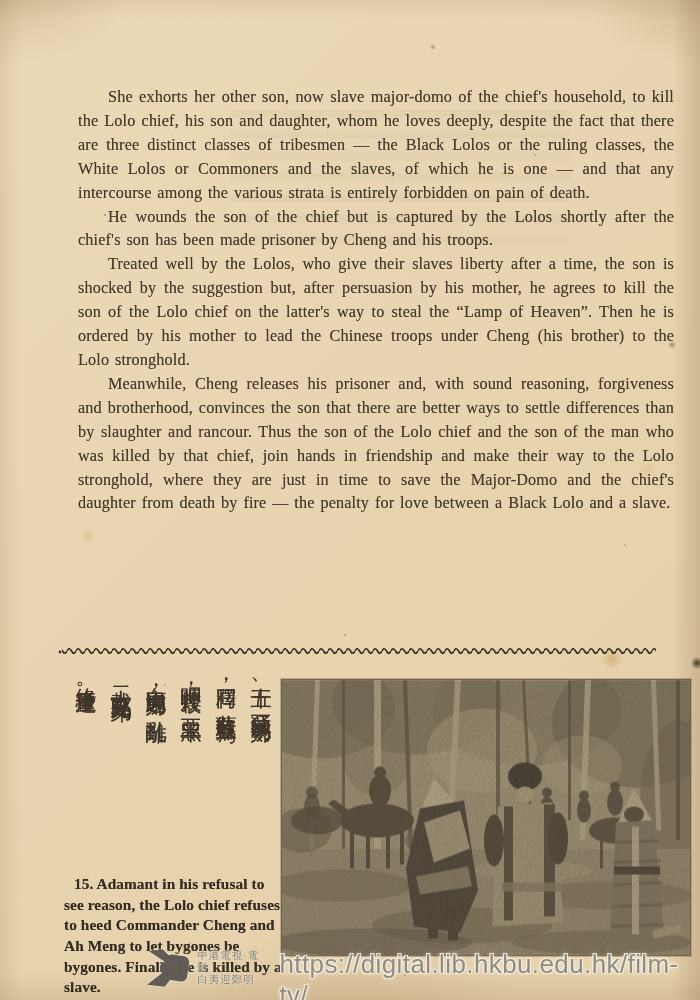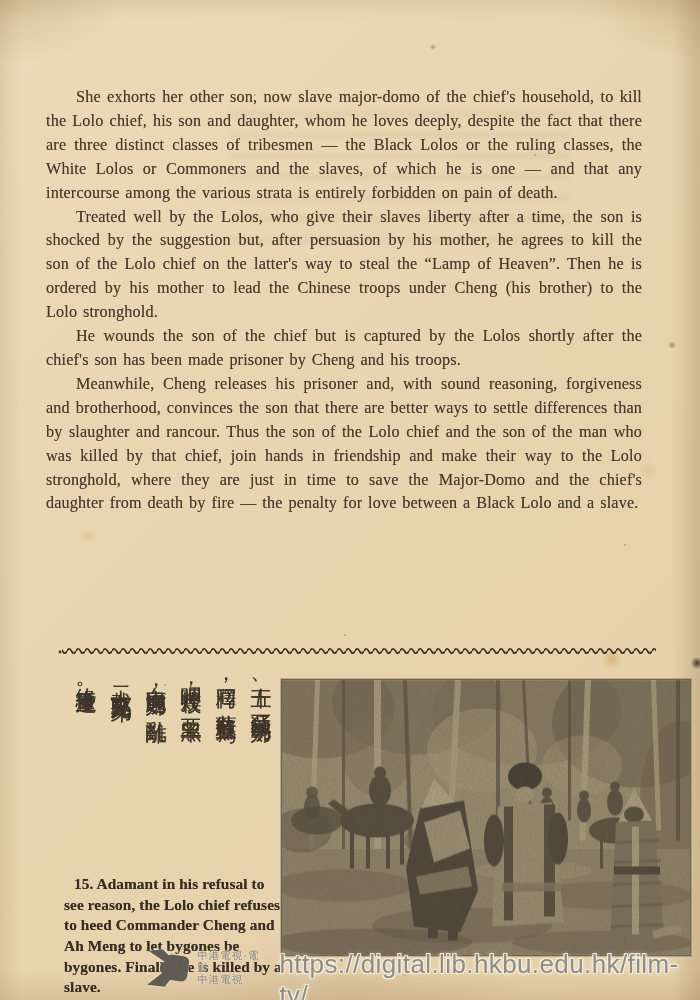--- a/index.html
+++ b/index.html
@@ -22,21 +22,21 @@
   }
   .speckles{position:absolute;width:2px;height:2px;border-radius:50%;background:rgba(96,76,50,.5);
     left:104px;top:214px;
     box-shadow: 240px 420px 0 rgba(96,76,50,.4), 430px -60px 0 rgba(96,76,50,.35),
       520px 330px 0 rgba(120,90,55,.4), -30px 690px 0 rgba(96,76,50,.45),
       300px 760px 0 rgba(96,76,50,.3), 150px -120px 0 rgba(110,85,55,.35),
       560px 620px 0 1px rgba(180,140,80,.35), 60px 470px 0 rgba(96,76,50,.35);}
   .bleed{position:absolute;left:230px;top:108px;width:340px;height:150px;
     background:repeating-linear-gradient(0deg, rgba(125,118,88,0) 0 15px, rgba(125,118,88,.07) 15px 21px);
     filter:blur(2px);}
-  .article{position:absolute;left:46px;top:86px;width:596px;color:#45392b;}
+  .article{position:absolute;left:78px;top:86px;width:596px;color:#45392b;}
   .article p{margin:0;font-size:16.2px;line-height:23.9px;text-align:justify;
     text-indent:30px;word-spacing:1.6px;letter-spacing:.15px;
     text-shadow:0 0 .6px rgba(69,57,43,.55);}
   .divider{position:absolute;left:58px;top:645px;width:598px;height:12px;}
   .cn-block{position:absolute;left:60px;top:671px;width:218px;height:194px;
     writing-mode:vertical-rl;text-orientation:upright;
     font-size:21px;line-height:35px;color:#3e352a;letter-spacing:2px;
     text-shadow:0 0 .6px rgba(62,53,42,.6);}
   .cn-block div{margin:0;}
   .caption{position:absolute;left:64px;top:859px;width:222px;color:#352d23;
@@ -58,22 +58,22 @@
 </style>
 </head>
 <body>
 
 <div class="paper">
   <div class="speckles"></div>
   <div class="bleed"></div>
 
   <div class="article">
     <p>She exhorts her other son, now slave major-domo of the chief's household, to kill the Lolo chief, his son and daughter, whom he loves deeply, despite the fact that there are three distinct classes of tribesmen — the Black Lolos or the ruling classes, the White Lolos or Commoners and the slaves, of which he is one — and that any intercourse among the various strata is entirely forbidden on pain of death.</p>
+    <p>He wounds the son of the chief but is captured by the Lolos shortly after the chief's son has been made prisoner by Cheng and his troops.</p>
     <p>Treated well by the Lolos, who give their slaves liberty after a time, the son is shocked by the suggestion but, after persuasion by his mother, he agrees to kill the son of the Lolo chief on the latter's way to steal the “Lamp of Heaven”. Then he is ordered by his mother to lead the Chinese troops under Cheng (his brother) to the Lolo stronghold.</p>
-    <p>He wounds the son of the chief but is captured by the Lolos shortly after the chief's son has been made prisoner by Cheng and his troops.</p>
     <p>Meanwhile, Cheng releases his prisoner and, with sound reasoning, forgiveness and brotherhood, convinces the son that there are better ways to settle differences than by slaughter and rancour.  Thus the son of the Lolo chief and the son of the man who was killed by that chief, join hands in friendship and make their way to the Lolo stronghold, where they are just in time to save the Major-Domo and the chief's daughter from death by fire — the penalty for love between a Black Lolo and a slave.</p>
   </div>
 
   <svg class="divider" viewBox="0 0 598 12" preserveAspectRatio="none">
     <defs>
       <pattern id="wave" width="9" height="12" patternUnits="userSpaceOnUse">
         <path d="M0,6 Q2.25,1.5 4.5,6 T9,6" fill="none" stroke="#3a3126" stroke-width="1.7"></path>
       </pattern>
     </defs>
     <circle cx="2" cy="7" r="1.4" fill="#3a3126"></circle>
@@ -206,17 +206,17 @@
     <svg class="wm-logo" viewBox="0 0 46 40">
       <g fill="#54504a" opacity=".92">
         <polygon points="20,14 2,2 16,0 26,10"></polygon>
         <polygon points="18,22 0,36 18,38 26,28"></polygon>
         <rect x="18" y="6" width="24" height="26" rx="6" transform="rotate(8 30 19)"></rect>
         <circle cx="20" cy="19" r="7"></circle>
       </g>
     </svg>
     <div class="wm-text">
       <div>中港電視·電影</div>
-      <div>中港電視</div>
+      <div>白夷迎鄭明</div>
     </div>
     <div class="wm-url">https://digital.lib.hkbu.edu.hk/film-tv/</div>
   </div>
 </div>
 
 </body></html>

